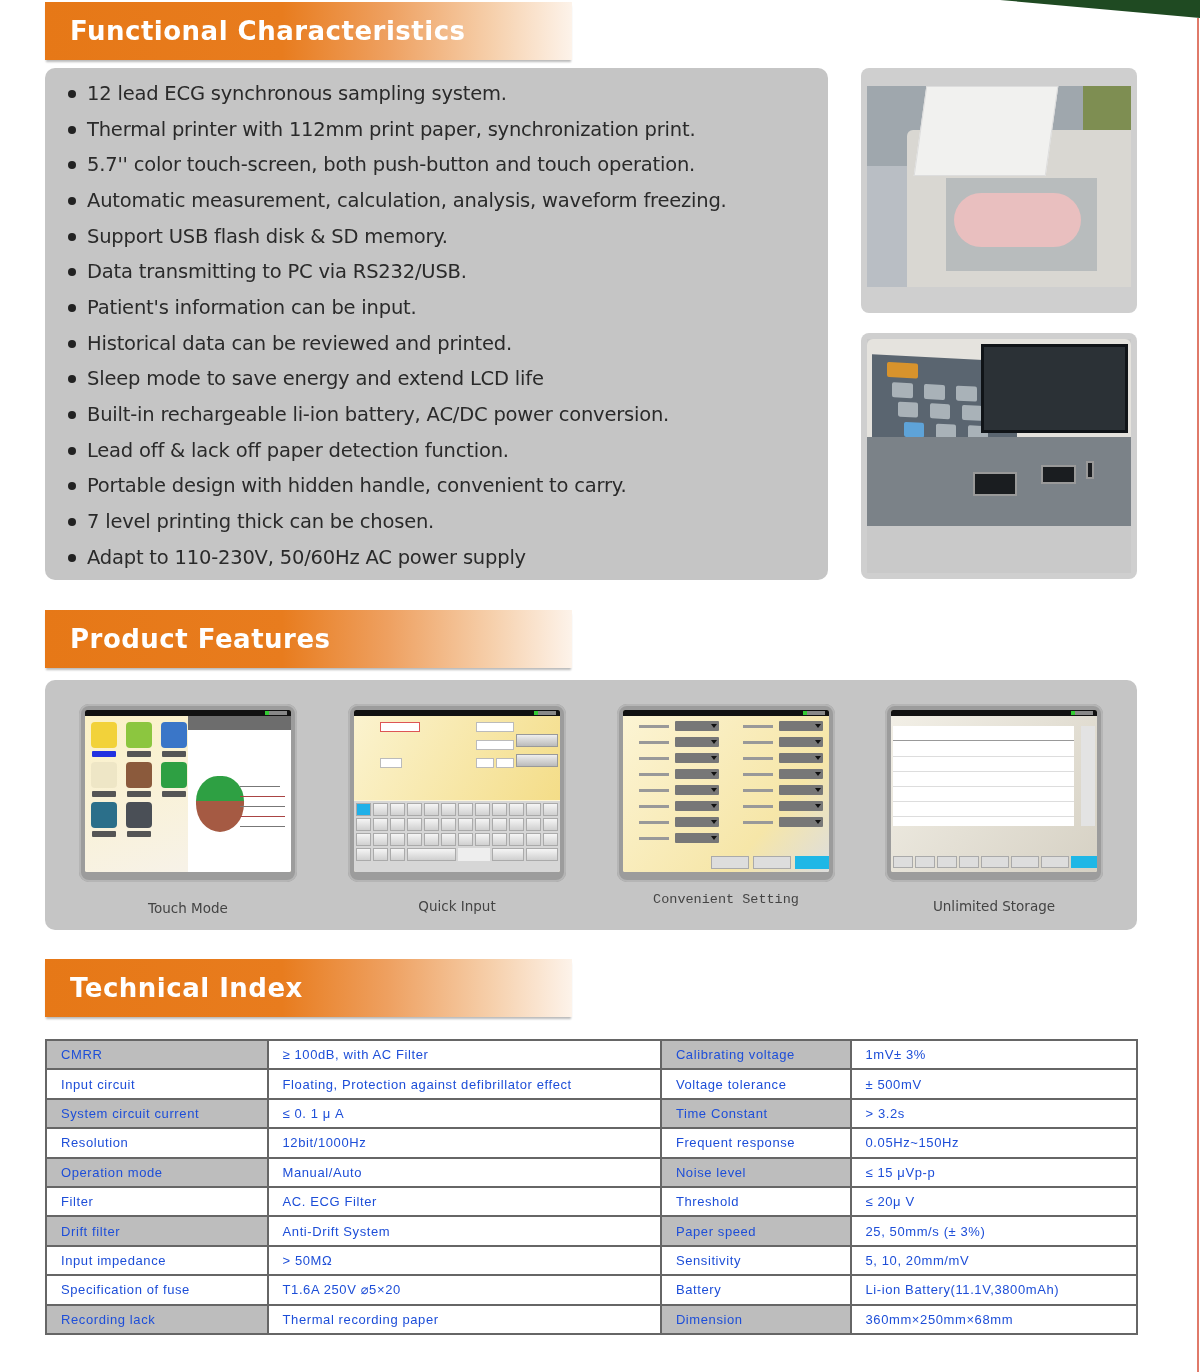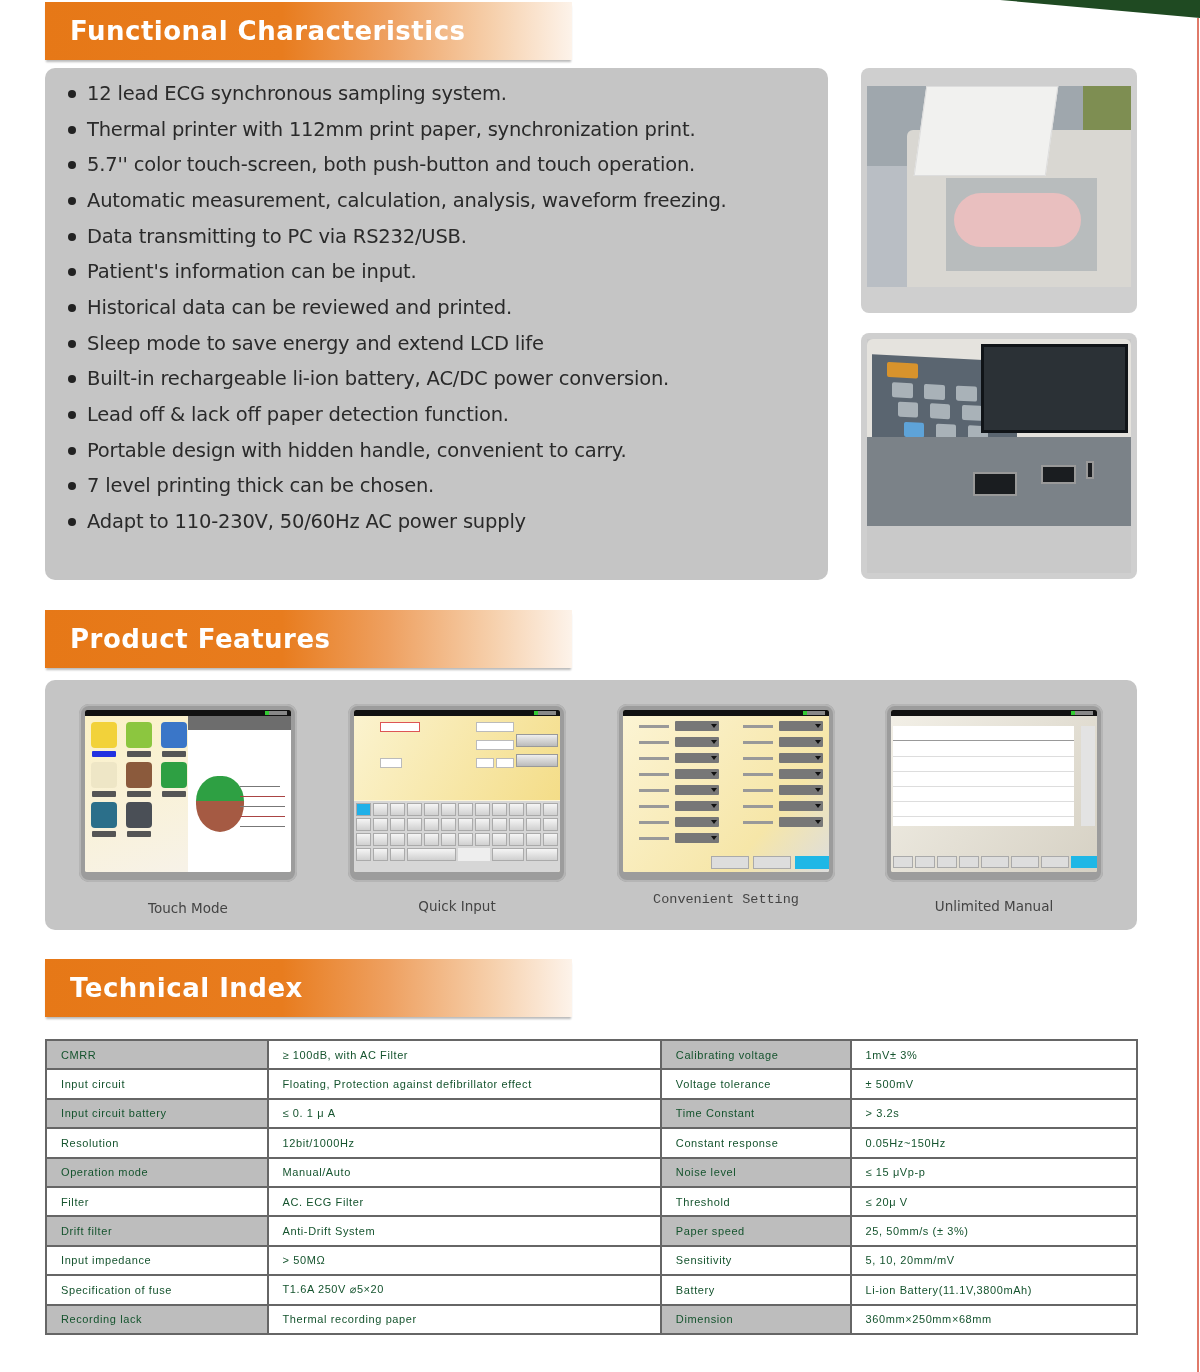--- a/index.html
+++ b/index.html
@@ -111,21 +111,21 @@
   .us-bg { position:absolute; left:0; top:6px; width:100%; height:calc(100% - 6px); background: linear-gradient(130deg,#f2efe6,#d6d1c4); }
   .us-table { position:absolute; left:2px; top:10px; width:88%; height:100px; background:#fff; }
   .us-row { position:absolute; left:0; width:100%; height:1px; background:#ddd; }
   .us-scroll { position:absolute; right:2px; top:10px; width:14px; height:100px; background:#e3e3e3; }
   .us-btn { position:absolute; bottom:4px; width:20px; height:12px; background:#ddd; border:1px solid #aaa; }
 
   
   .tech-table {
     position: absolute; left: 45px; top: 1039px; width: 1093px;
     border-collapse: collapse; border: 2px solid #555;
-    font-family: "Liberation Sans", sans-serif; font-size: 11px; color: #14532d;
+    font-family: "Liberation Sans", sans-serif; font-size: 13px; color: #1d4ed8;
   }
   .tech-table td {
     border: 2px solid #666; height: 29.4px; padding: 0 14px; white-space: nowrap;
     letter-spacing: 0.6px;
   }
   .tech-table td.k { background: #fff; }
   .tech-table tr.shaded td.k { background: #bdbdbd; }
   .tech-table td.v { background: #fff; }
   .tech-table col.c1 { width: 222px; }
   .tech-table col.c2 { width: 394px; }
@@ -153,20 +153,24 @@
       <span class="dot"></span>
       <span>Thermal printer with 112mm print paper, synchronization print.</span>
     </li>
   <li>
       <span class="dot"></span>
       <span>5.7'' color touch-screen, both push-button and touch operation.</span>
     </li>
   <li>
       <span class="dot"></span>
       <span>Automatic measurement, calculation, analysis, waveform freezing.</span>
+    </li>
+  <li>
+      <span class="dot"></span>
+      <span>Support USB flash disk &amp; SD memory.</span>
     </li>
   <li>
       <span class="dot"></span>
       <span>Data transmitting to PC via RS232/USB.</span>
     </li>
   <li>
       <span class="dot"></span>
       <span>Patient's information can be input.</span>
     </li>
   <li>
@@ -401,21 +405,21 @@
         <div class="us-btn" style="left:24px;"></div>
         <div class="us-btn" style="left:46px;"></div>
         <div class="us-btn" style="left:68px;"></div>
         <div class="us-btn" style="left:90px;width:28px;"></div>
         <div class="us-btn" style="left:120px;width:28px;"></div>
         <div class="us-btn" style="left:150px;width:28px;"></div>
         <div class="us-btn" style="left:180px;width:26px;background:#1fb7e6;border-color:#1fb7e6;"></div>
       </div>
     </div>
   </div>
-  <div class="feature-label" style="top:194px;">Unlimited Manual</div>
+  <div class="feature-label" style="top:194px;">Unlimited Storage</div>
 </div>
 
 <div class="section-header" style="top:959px;">
   <span>Technical Index</span>
 </div>
 
 <table class="tech-table">
   <colgroup>
       <col class="c1">
       <col class="c2">
@@ -429,29 +433,29 @@
       <td class="k">Calibrating voltage</td>
       <td class="v">1mV± 3%</td>
     </tr>
     <tr>
       <td class="k">Input  circuit</td>
       <td class="v">Floating, Protection against defibrillator effect</td>
       <td class="k">Voltage  tolerance</td>
       <td class="v">± 500mV</td>
     </tr>
     <tr class="shaded">
-      <td class="k">Input  circuit  battery</td>
+      <td class="k">System  circuit  current</td>
       <td class="v">≤  0. 1 μ A</td>
       <td class="k">Time  Constant</td>
       <td class="v">&gt; 3.2s</td>
     </tr>
     <tr>
       <td class="k">Resolution</td>
       <td class="v">12bit/1000Hz</td>
-      <td class="k">Constant response</td>
+      <td class="k">Frequent response</td>
       <td class="v">0.05Hz~150Hz</td>
     </tr>
     <tr class="shaded">
       <td class="k">Operation  mode</td>
       <td class="v">Manual/Auto</td>
       <td class="k">Noise  level</td>
       <td class="v">≤  15 μVp-p</td>
     </tr>
     <tr>
       <td class="k">Filter</td>

